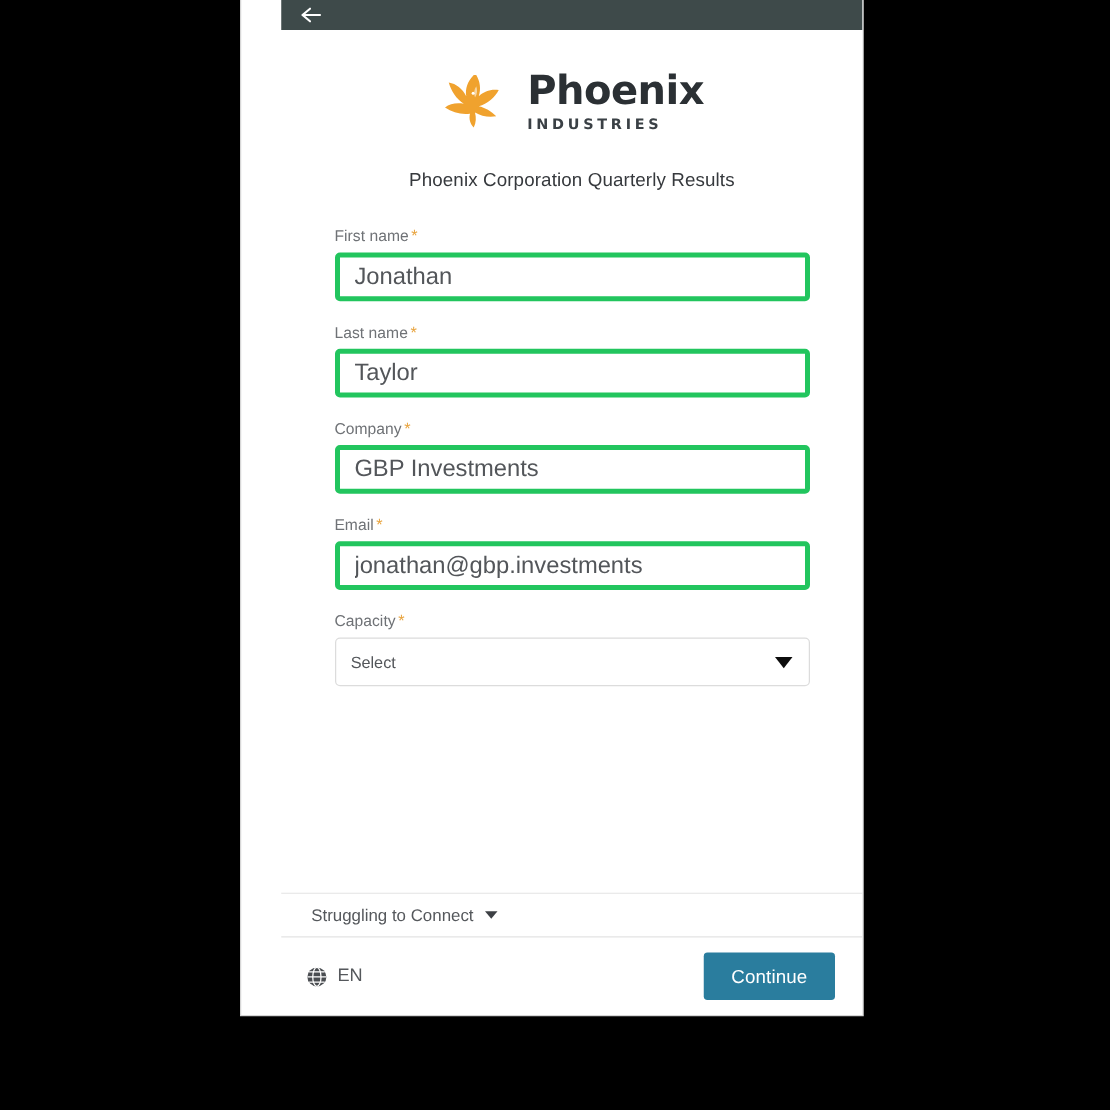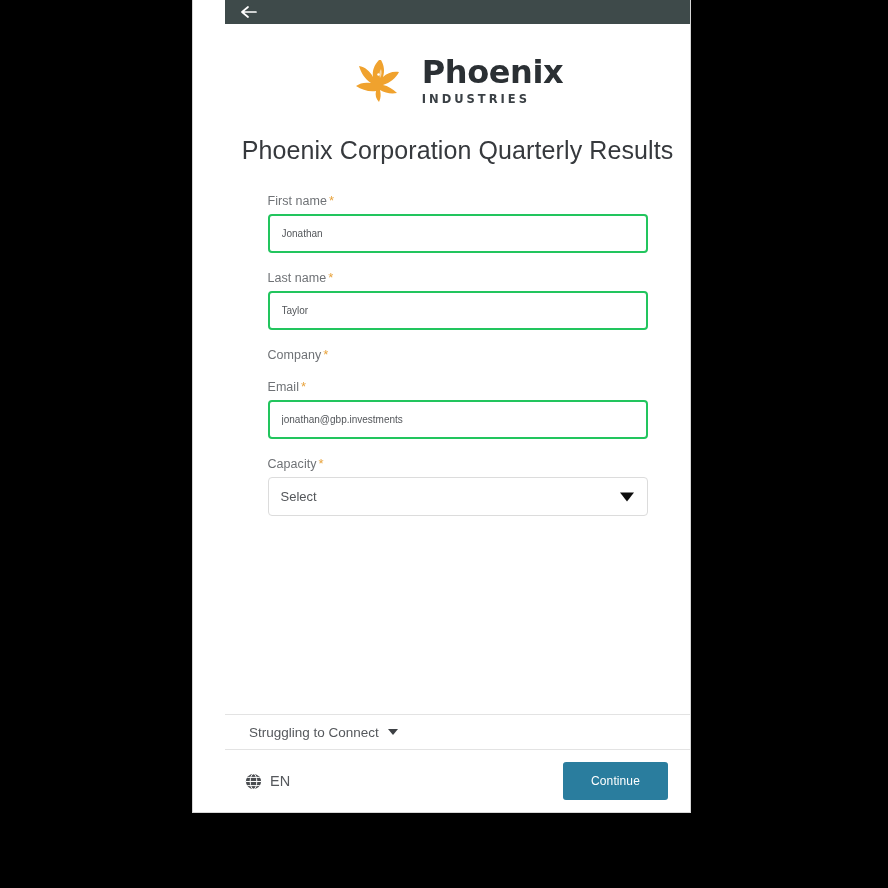--- a/index.html
+++ b/index.html
@@ -80,21 +80,21 @@
     font-weight: 700;
     color: #3a4045;
     letter-spacing: 3.0px;
     margin-top: 6px;
     font-family: "DejaVu Sans", sans-serif;
   }
 
   
   .page-title {
     text-align: center;
-    font-size: 25px;
+    font-size: 15px;
     color: #36393d;
     margin-top: 29px;
     font-weight: 400;
     letter-spacing: 0.1px;
   }
 
   
   .form {
     margin: 28px auto 12px auto;
     width: 380px;
@@ -111,24 +111,24 @@
   }
   .req {
     color: #e8a33d;
     font-size: 13px;
     margin-left: 2px;
   }
 
   .field-input {
     width: 380px;
     height: 39px;
-    border: 2px solid #22c55e;
+    border: 4px solid #22c55e;
     border-radius: 4px;
     background: #ffffff;
-    font-size: 10px;
+    font-size: 19px;
     color: #53565a;
     padding: 0 12px;
     font-family: "Liberation Sans", sans-serif;
     outline: none;
     display: block;
   }
   .field-input::placeholder { color: #8c8f93; }
 
   .select-wrap { position: relative; width: 380px; }
   .field-select {
@@ -198,21 +198,21 @@
     font-size: 14.5px;
     color: #55585c;
   }
   .continue-btn {
     background: #2a7d9e;
     color: #ffffff;
     border: none;
     border-radius: 3px;
     width: 105px;
     height: 38px;
-    font-size: 12px;
+    font-size: 15px;
     font-family: "Liberation Sans", sans-serif;
     cursor: pointer;
     letter-spacing: 0.1px;
   }
 </style>
 </head>
 <body>
 
 <div id="stage">
 
@@ -262,20 +262,21 @@
           <label class="field-label">
             <span>Last name</span><span class="req">*</span>
           </label>
           <input class="field-input" type="text" value="Taylor" style="">
         </div>
 
         <div class="field">
           <label class="field-label">
             <span>Company</span><span class="req">*</span>
           </label>
+          <input class="field-input" type="text" value="GBP Investments" style="">
         </div>
 
         <div class="field">
           <label class="field-label">
             <span>Email</span><span class="req">*</span>
           </label>
           <input class="field-input" type="text" value="jonathan@gbp.investments" style="">
         </div>
 
 

